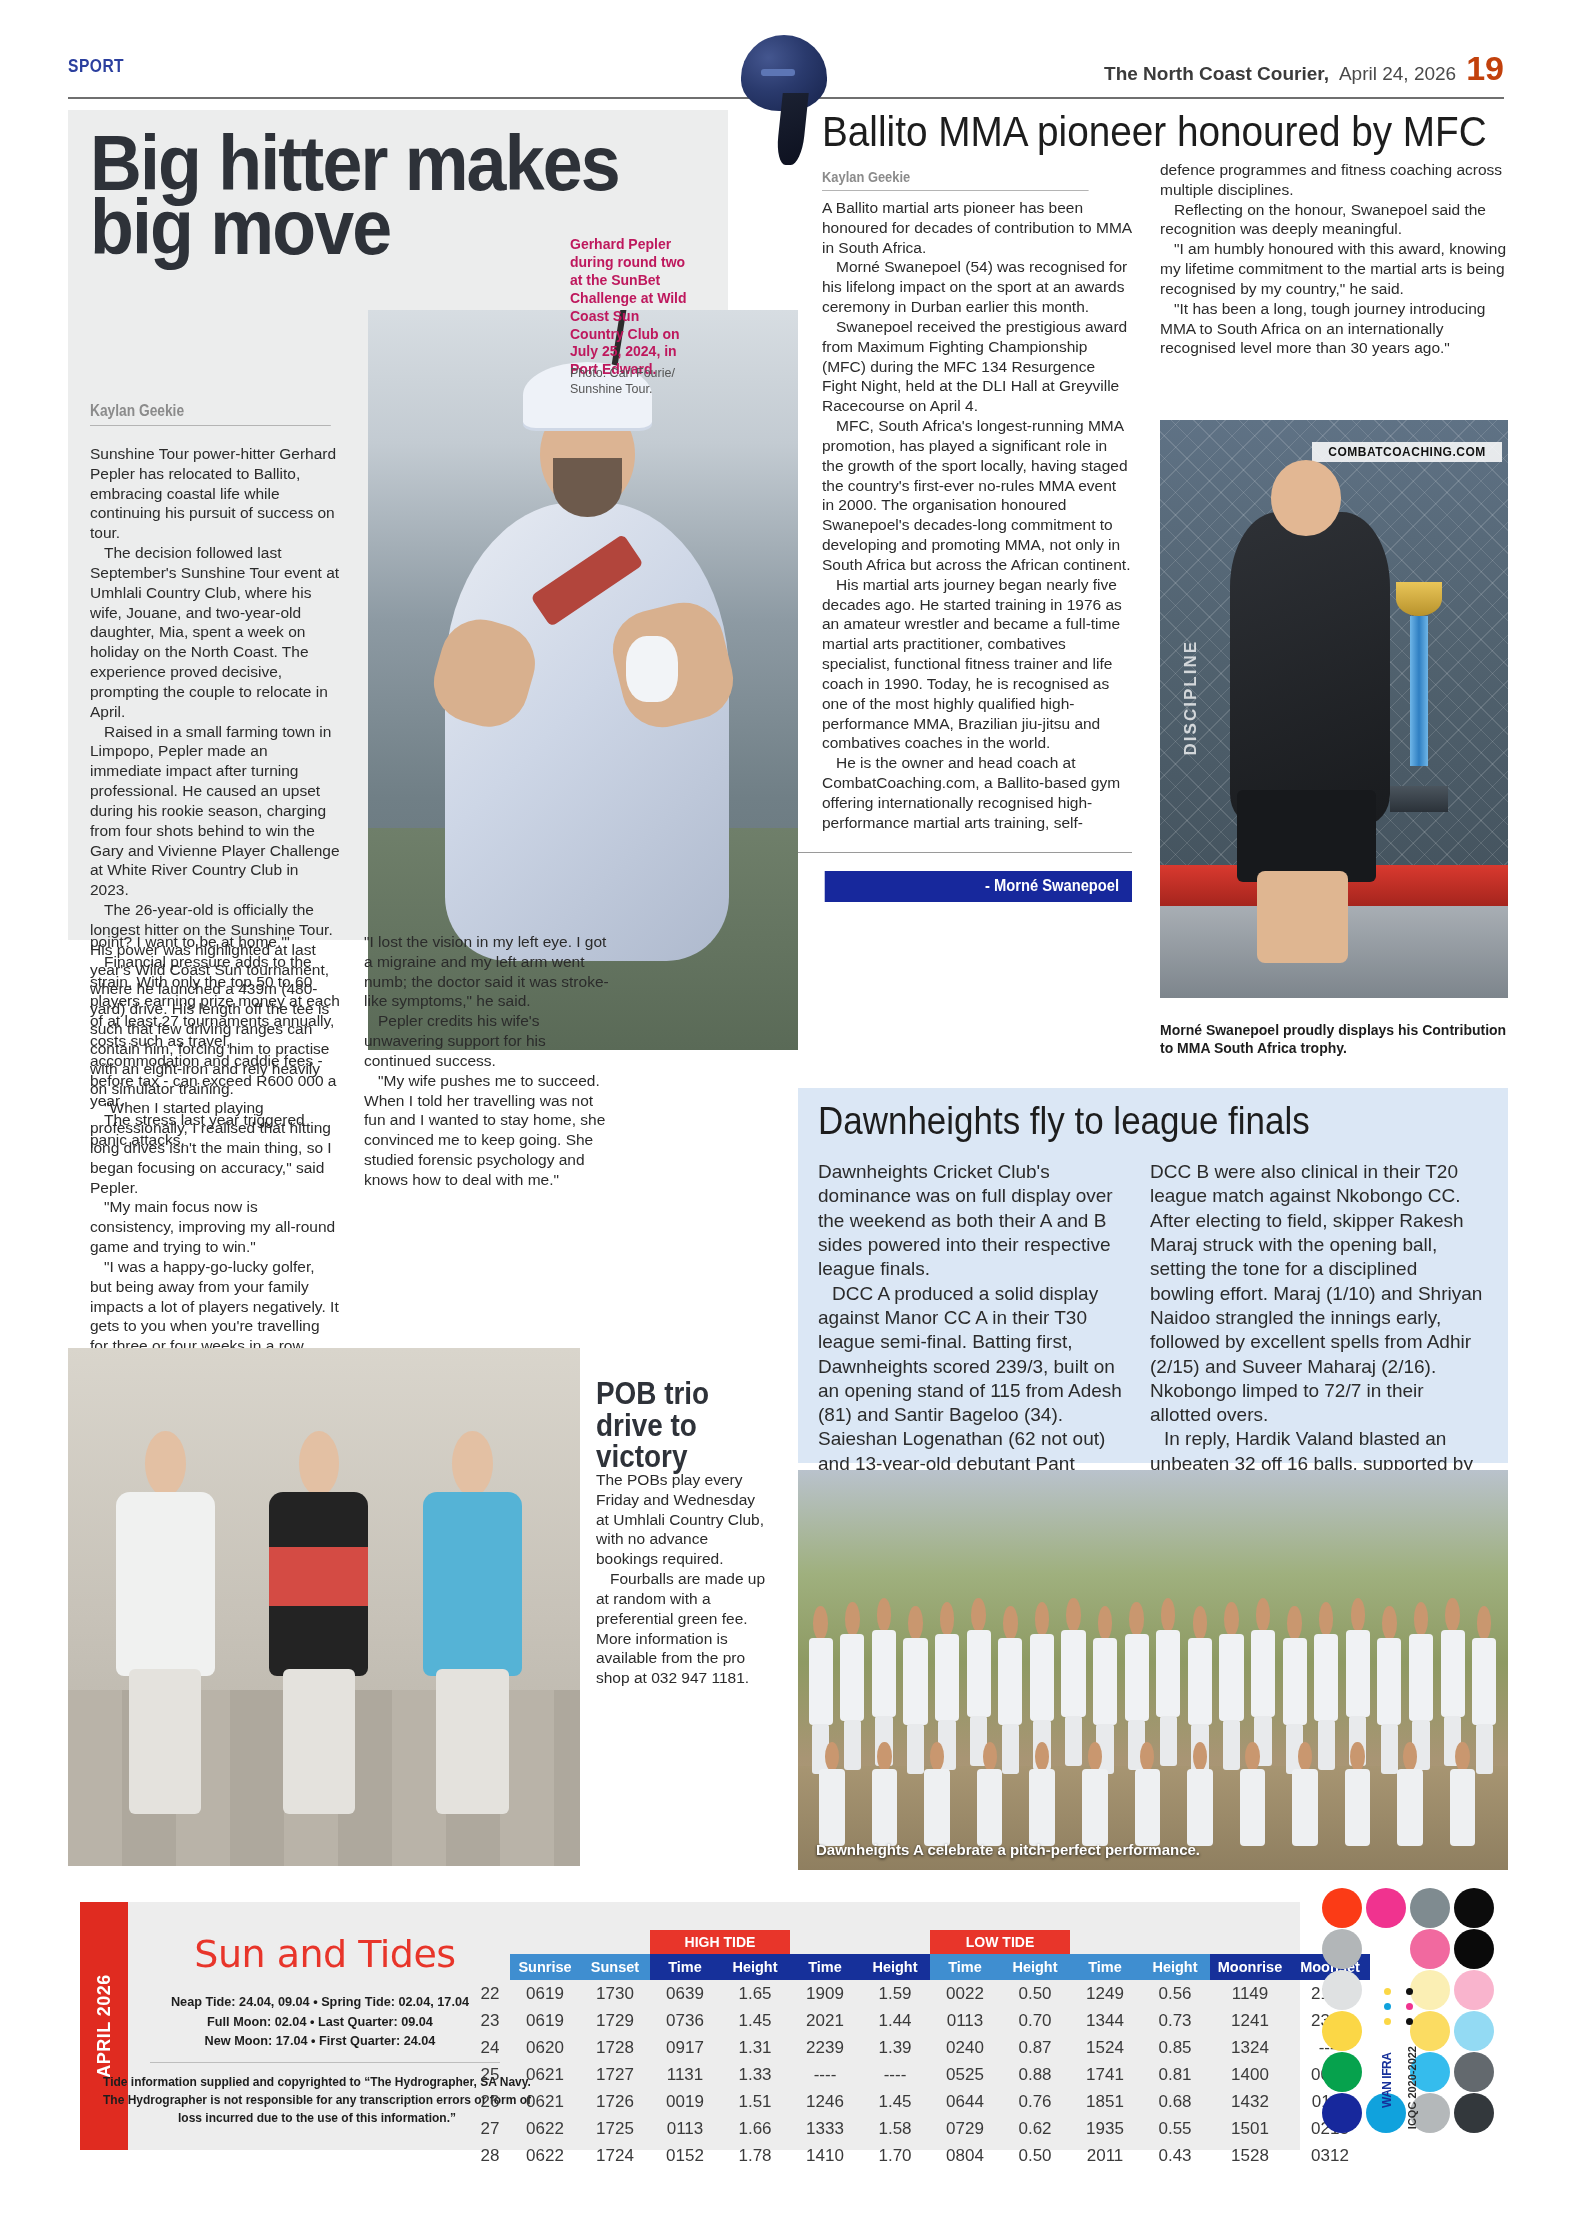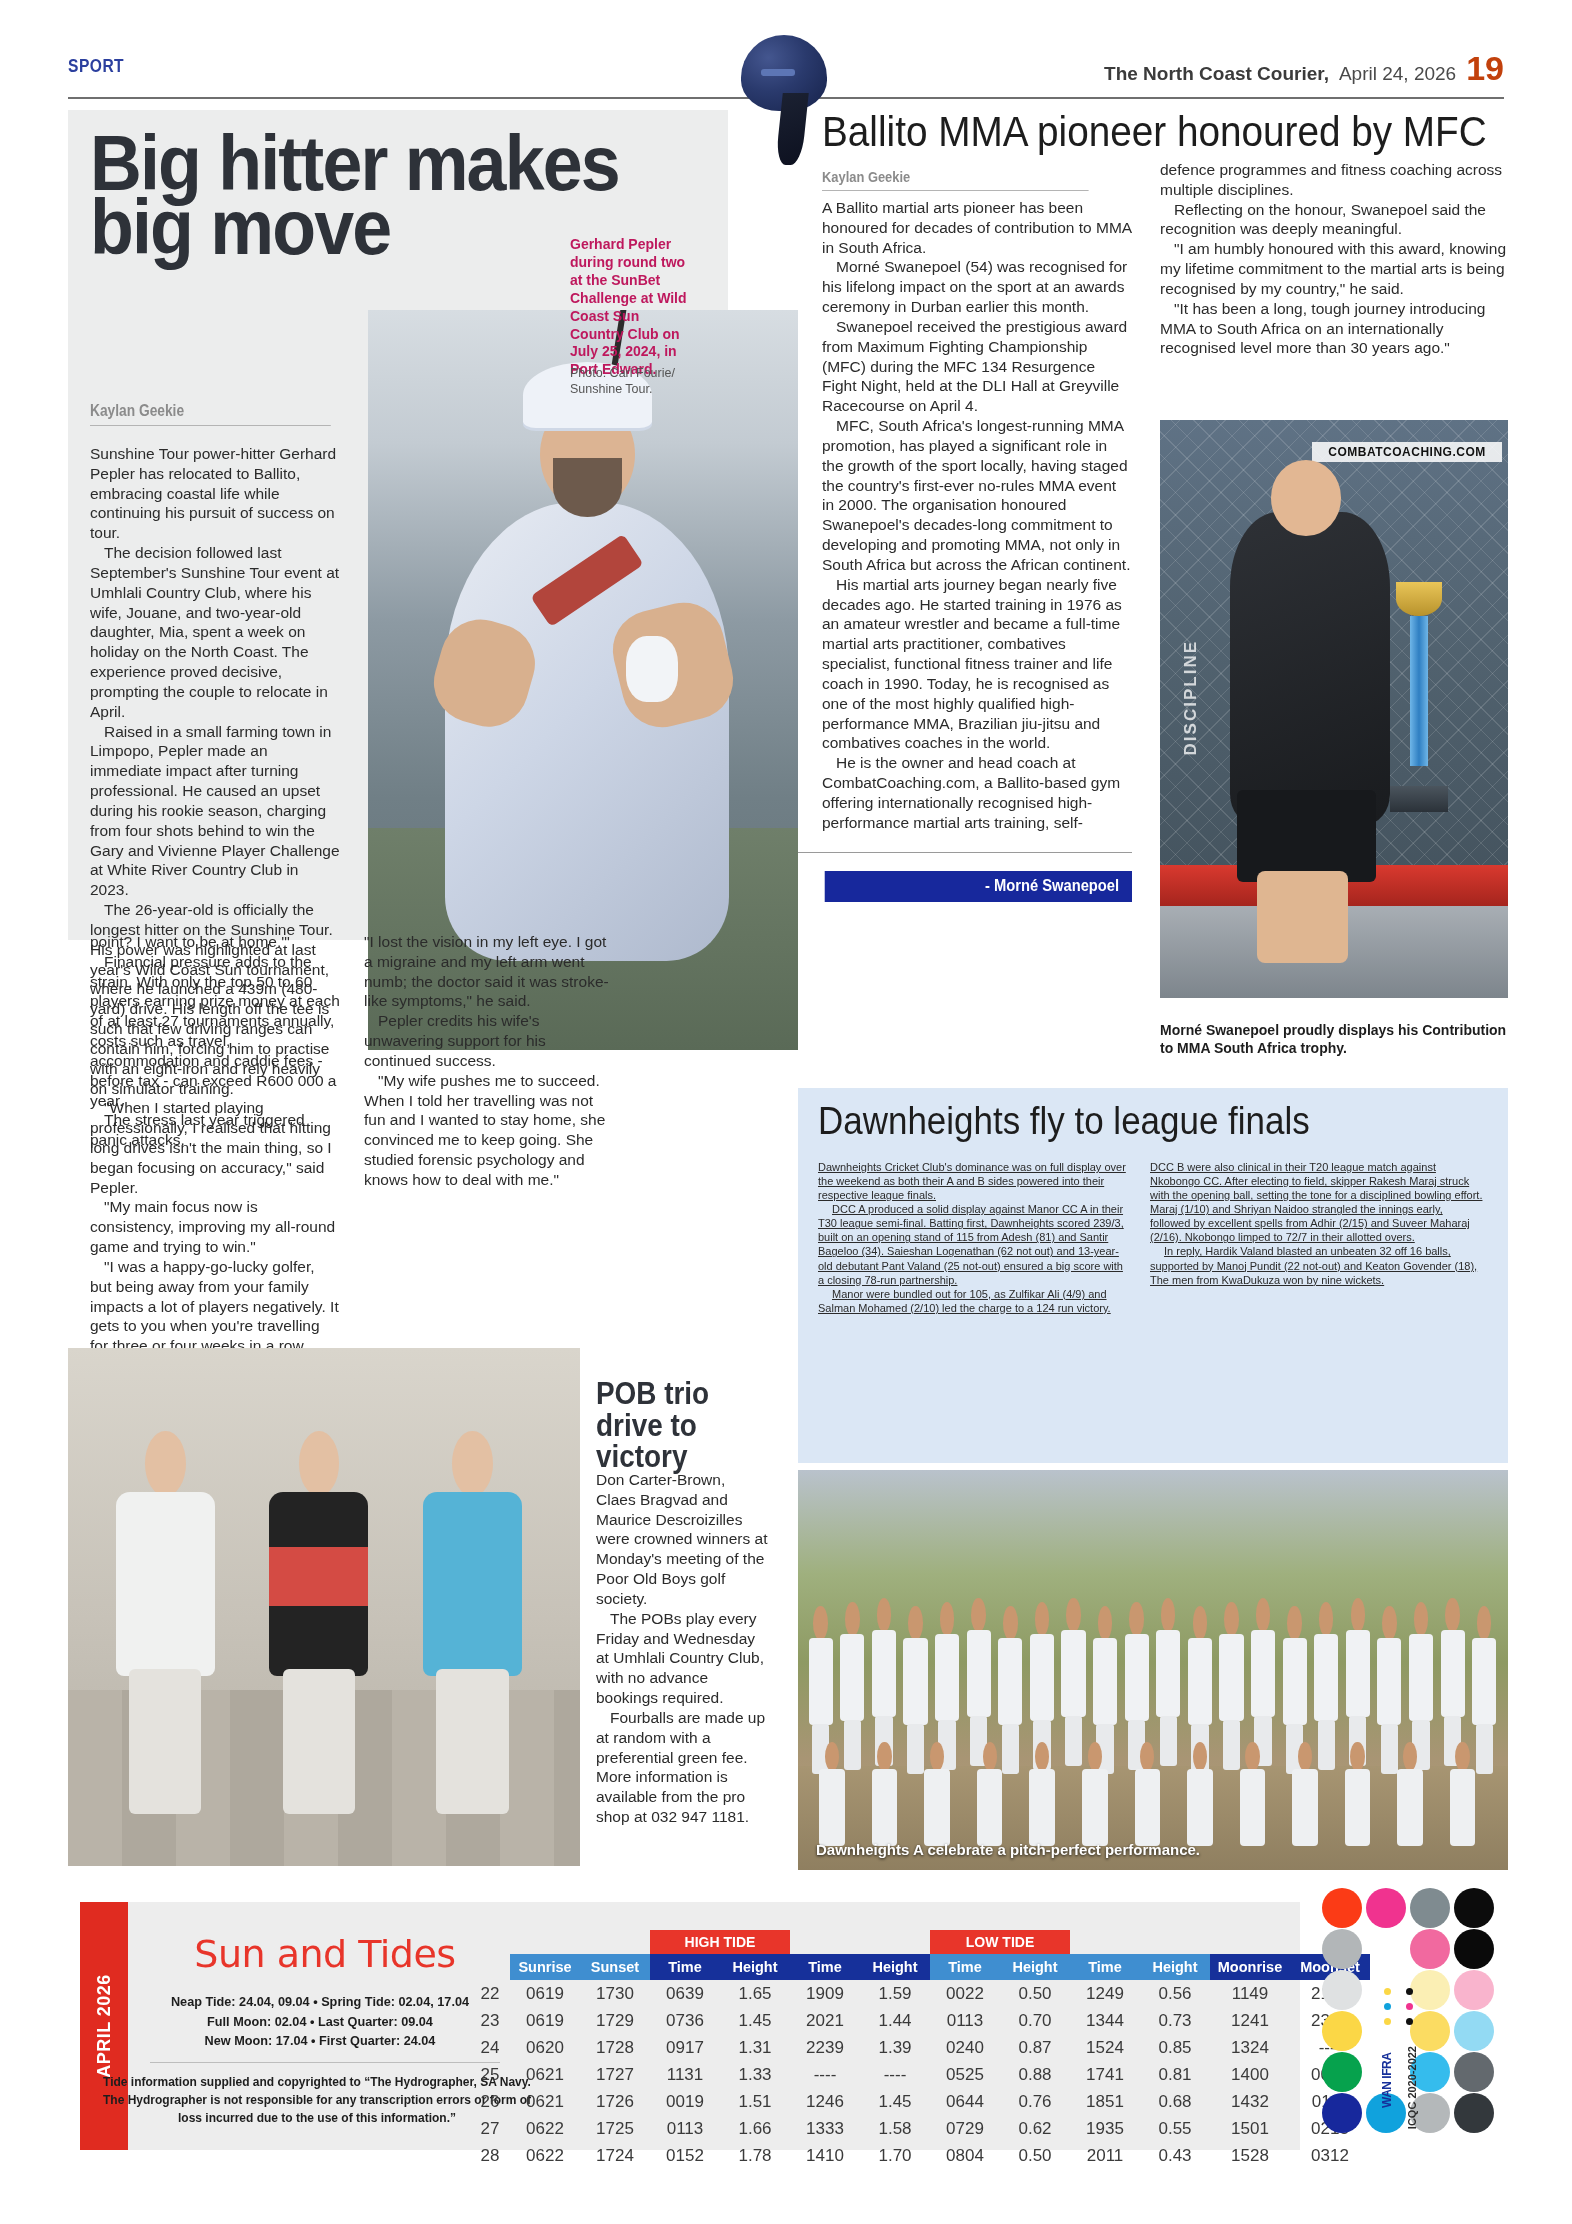--- a/index.html
+++ b/index.html
@@ -131,21 +131,21 @@
   #dawn-panel {
     position:absolute; left:798px; top:1088px; width:710px; height:375px;
     background:#dbe7f5;
   }
   #dawn-headline {
     position:absolute; left:20px; top:14px;
     font-size:38px; font-weight:400; color:#1d1d1d; line-height:1;
     transform:scaleX(.92); transform-origin:left top;
   }
   .dawncol {
-    position:absolute; font-size:11px; line-height:1.28; color:#2b2b2b;text-decoration:underline;
+    position:absolute; font-size:19px; line-height:1.28; color:#2b2b2b;
   }
   .dawncol p { margin:0; }
   .dawncol p + p { text-indent:14px; }
   #dawn-col1 { left:20px; top:72px; width:314px; }
   #dawn-col2 { left:352px; top:72px; width:336px; }
 
   #dawn-photo {
     position:absolute; left:798px; top:1470px; width:710px; height:400px;
     overflow:hidden; background:#9aa37d;
   }
@@ -703,21 +703,20 @@
       <div class="l"></div>
     </div>
   <div class="pp-man" id="pp-m3">
       <div class="h"></div>
       <div class="t"></div>
       <div class="l"></div>
     </div>
 </div>
 <div id="pob-headline">POB trio drive to victory</div>
 <div id="pob-body">
-    <p>Don Carter-Brown, Claes Bragvad and Maurice Descroizilles were crowned winners at Monday's meeting of the Poor Old Boys golf society.</p>
     <p>The POBs play every Friday and Wednesday at Umhlali Country Club, with no advance bookings required.</p>
     <p>Fourballs are made up at random with a preferential green fee. More information is available from the pro shop at 032 947 1181.</p>
   </div>
 
 <div id="tides-box"></div>
 <div id="tides-monthtab">
   <span>APRIL 2026</span>
 </div>
 <div id="tides-title">Sun and Tides</div>
 <div id="tides-moon">

